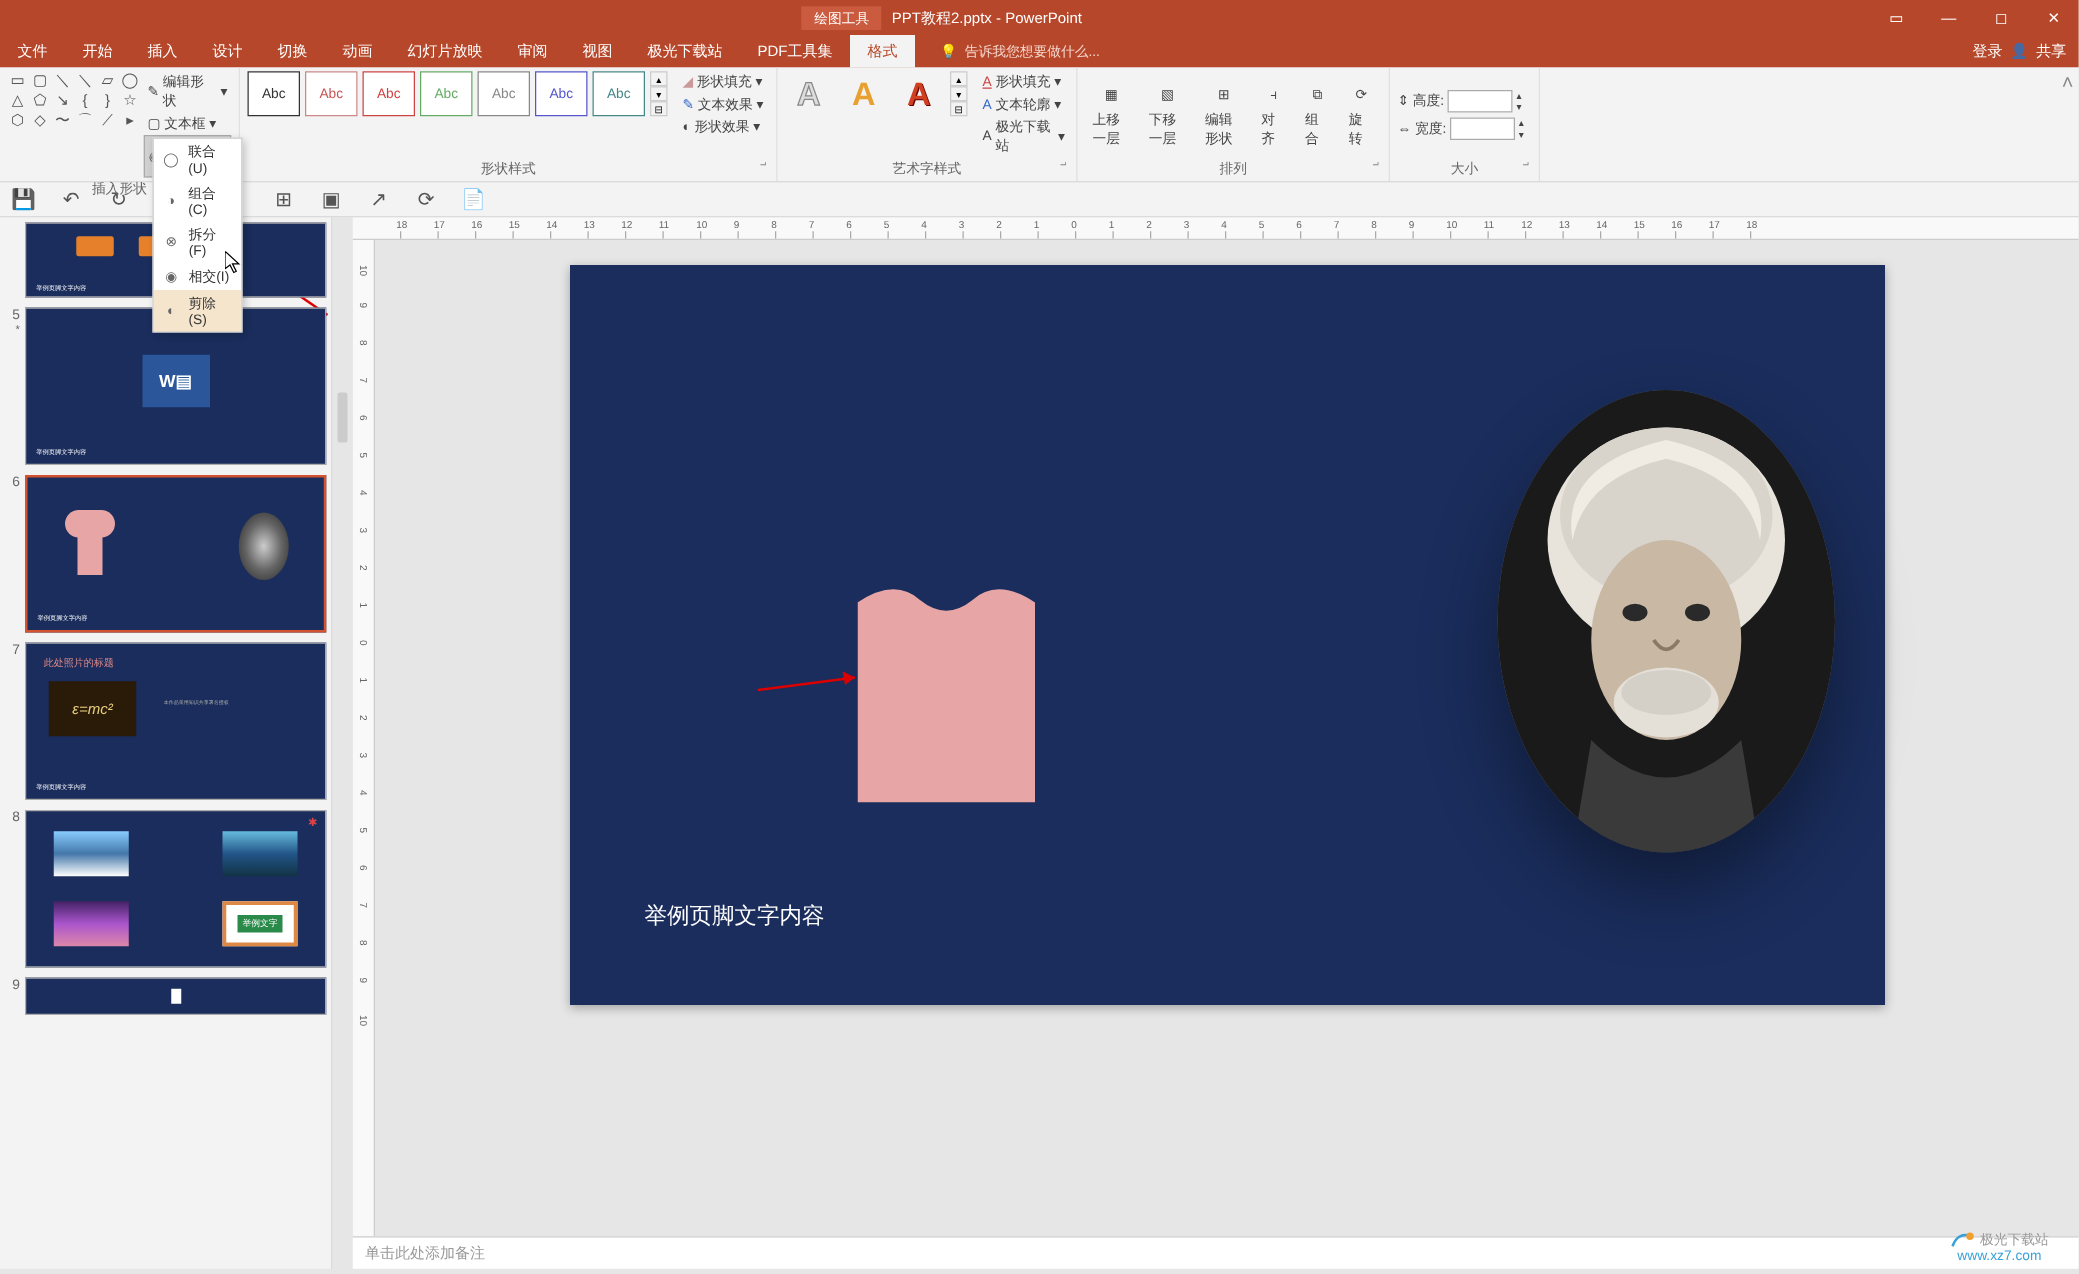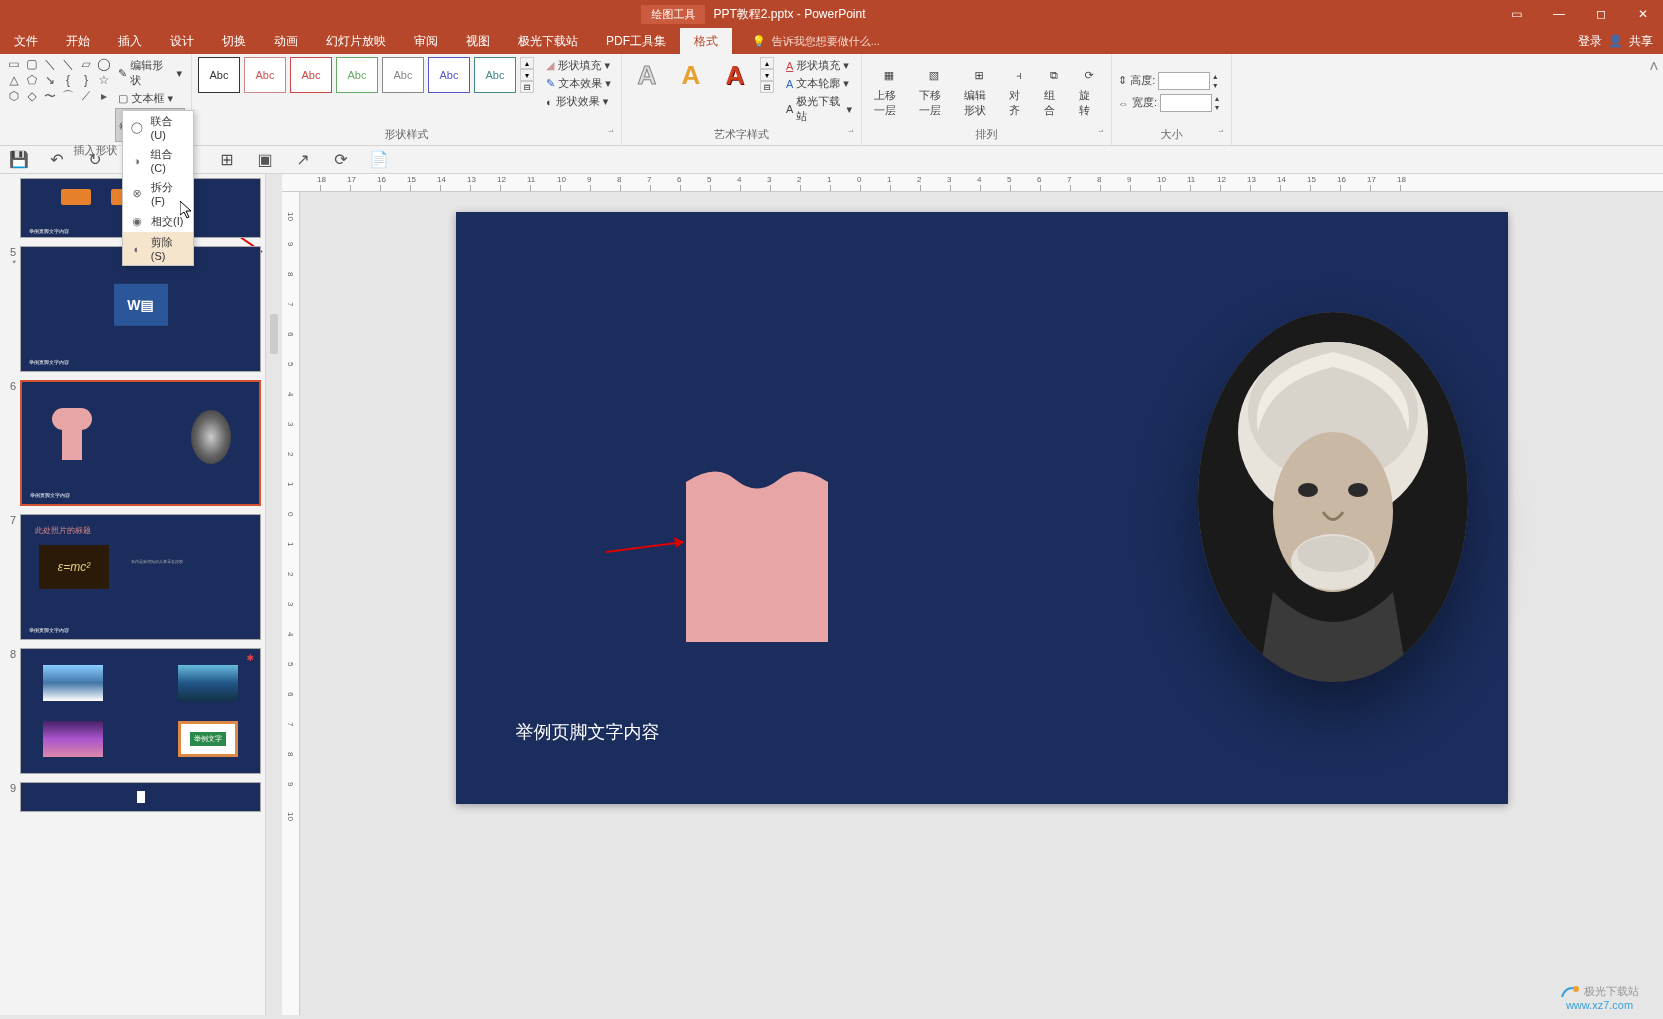--- a/index.html
+++ b/index.html
@@ -593,20 +593,21 @@
               <ellipse cx="135" cy="242" rx="36" ry="18" fill="#d4d0c8"></ellipse>
               <path d="M 75,280 Q 135,340 195,280 L 210,370 L 60,370 Z" fill="#3a3a3a"></path>
             </svg>
           </div>
 
           <div class="footer-text">举例页脚文字内容</div>
         </div>
       </div>
     </div>
 
+    <div class="notes">单击此处添加备注</div>
   </div>
 </div>
 
 <div class="watermark">
   <div style="display:flex;align-items:center;gap:4px;justify-content:flex-end">
     <svg width="20" height="16">
         <path d="M2,14 Q 6,2 18,6" stroke="#3aa0d8" stroke-width="2" fill="none"></path>
         <circle cx="16" cy="6" r="3" fill="#f0a030"></circle>
       </svg>
     <span class="wm1">极光下载站</span>

